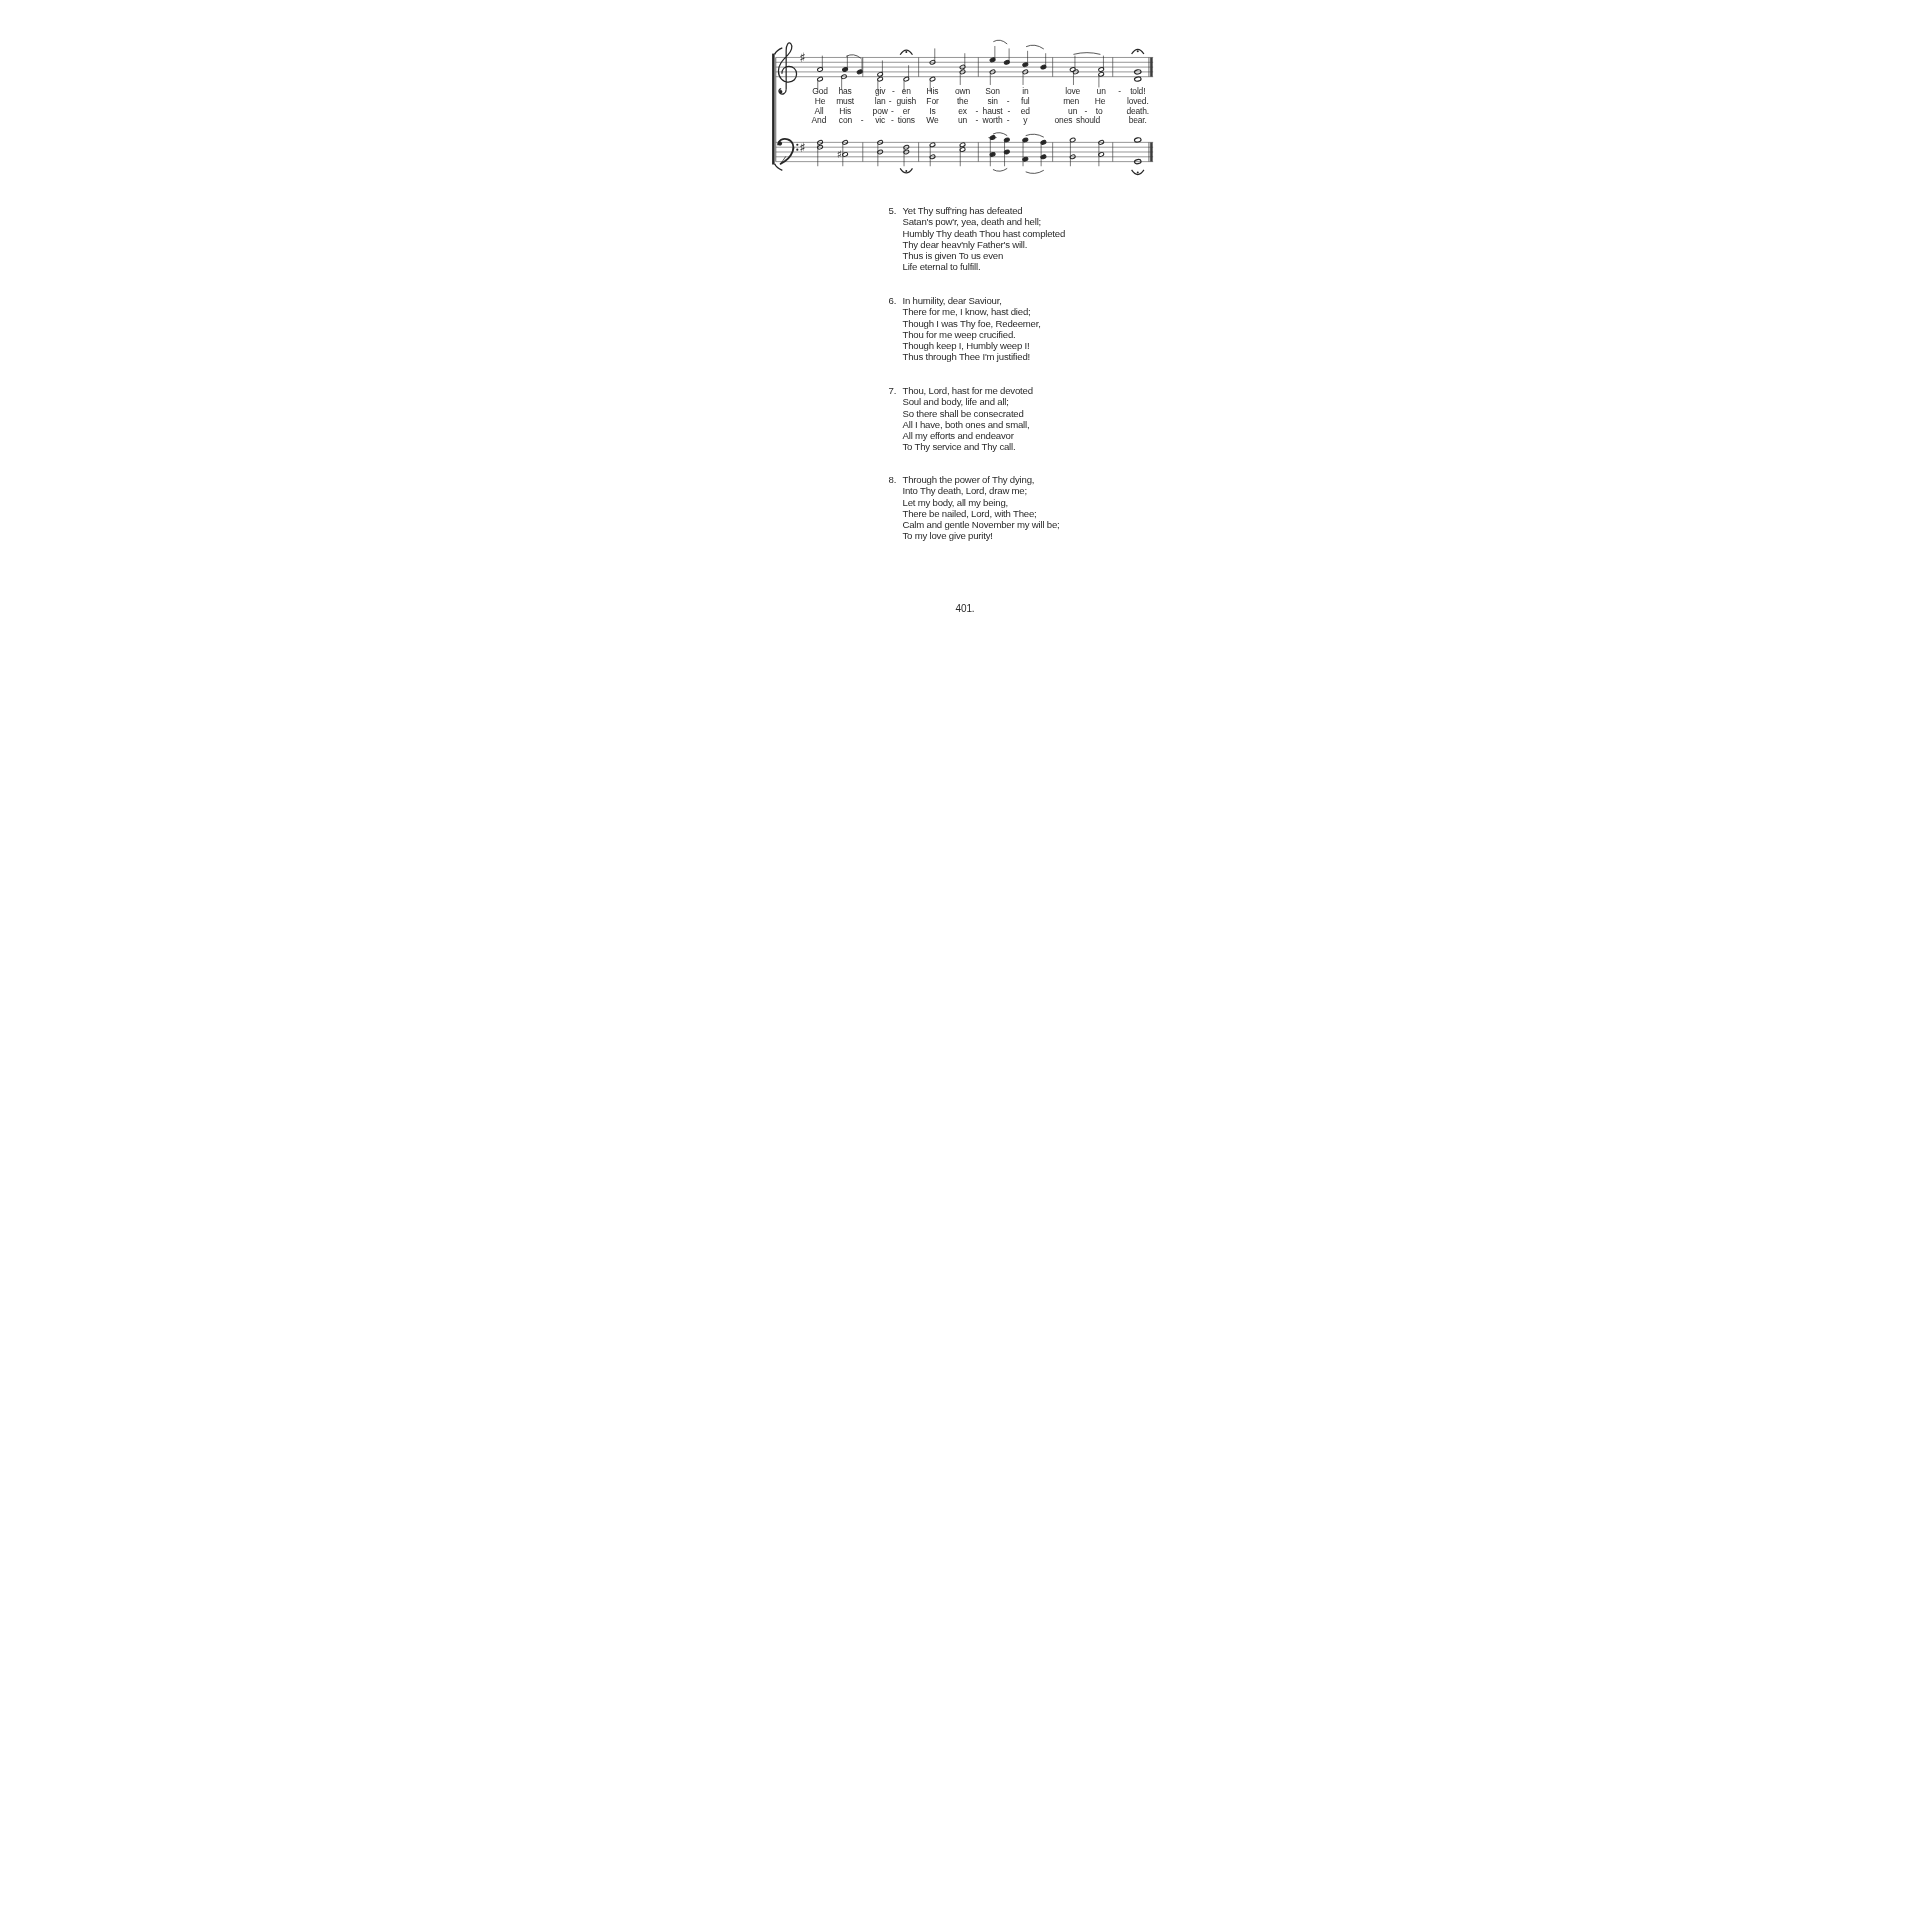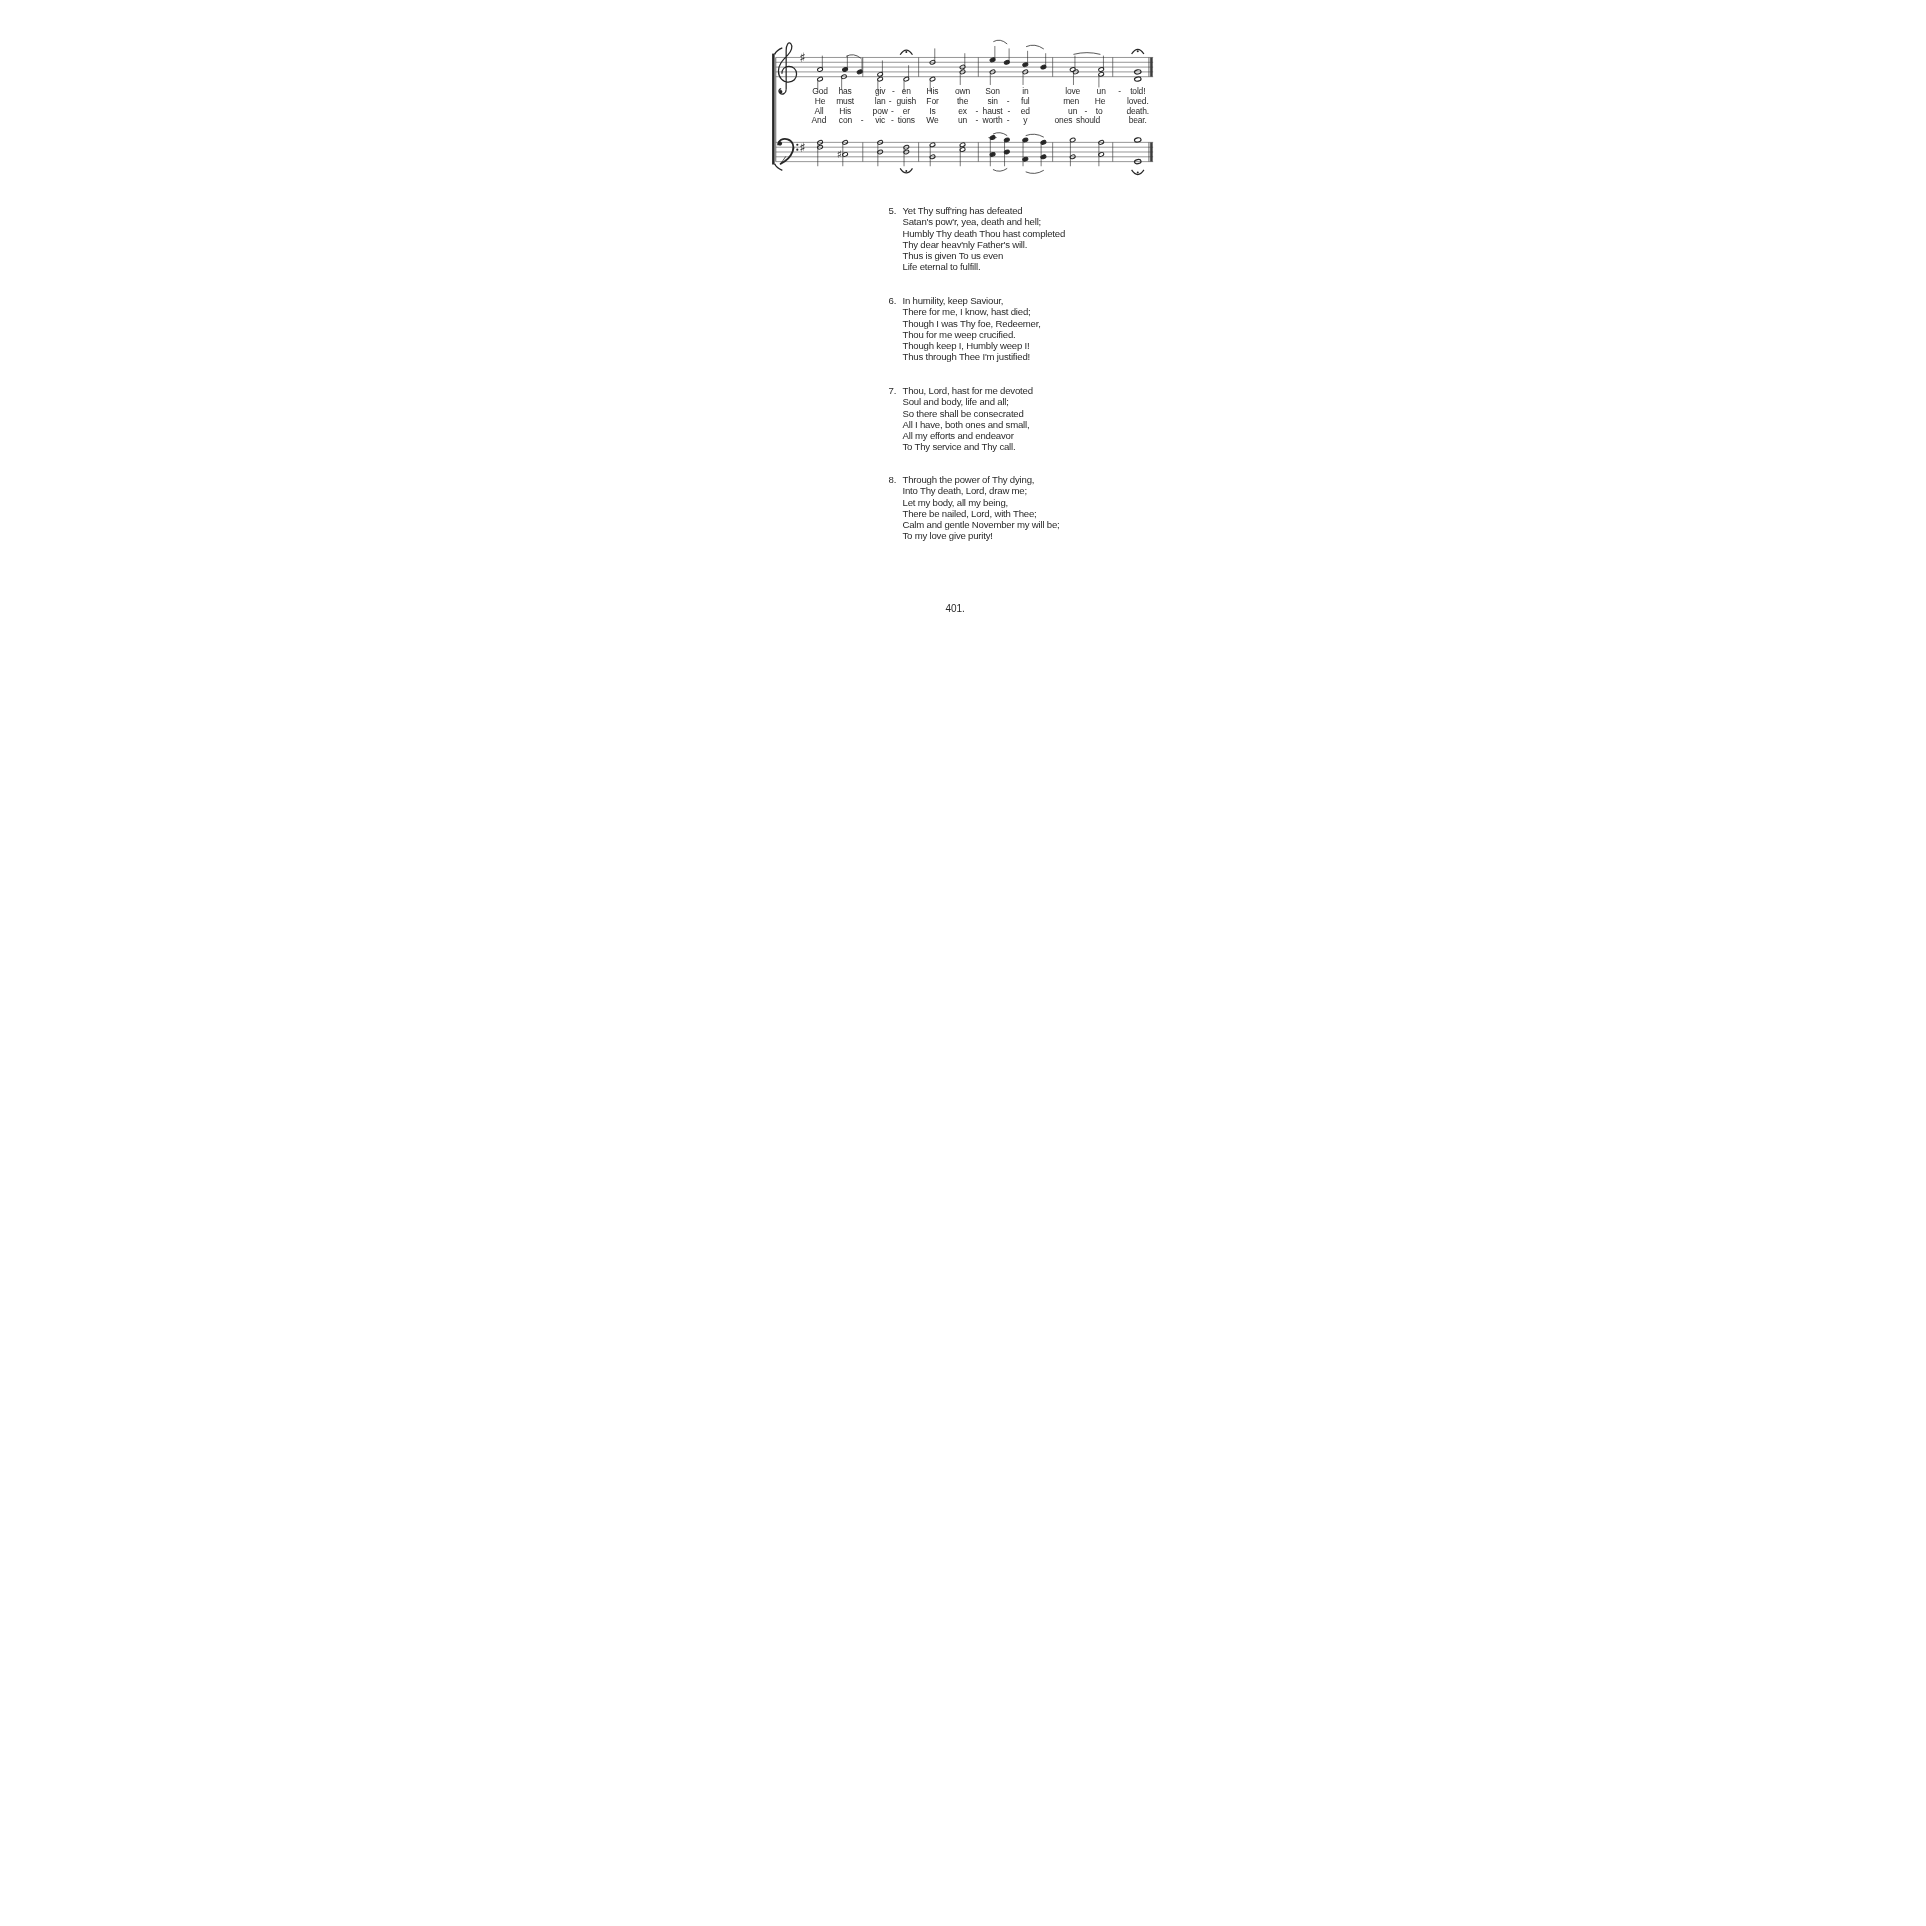--- a/index.html
+++ b/index.html
@@ -12,21 +12,21 @@
   }
   svg text{font-family:"Liberation Sans", sans-serif;fill:#2a2a2a;}
   svg text.lyr{font-size:22px;letter-spacing:-0.4px;}
   svg text.sharp{font-family:"DejaVu Sans", sans-serif;fill:#262626;}
   .verse{
     position:absolute;left:171px;display:flex;align-items:flex-start;
     font-size:9.6px;line-height:11.3px;letter-spacing:-0.2px;white-space:nowrap;
   }
   .vnum{display:inline-block;width:14px;}
   .pageno{
-    position:absolute;top:603px;left:228px;width:39px;text-align:left;
+    position:absolute;top:603px;left:228px;width:39px;text-align:center;
     font-size:10px;letter-spacing:-0.1px;
   }
 </style>
 </head>
 <body>
 
 <div class="page">
   <svg id="score" width="491" height="185" viewBox="0 0 1275 480" style="position:absolute;left:0;top:0;">
       <line x1="150" y1="149" x2="1130" y2="149" stroke="#3c3c3c" stroke-width="1.4"></line>
       <line x1="150" y1="161.5" x2="1130" y2="161.5" stroke="#3c3c3c" stroke-width="1.4"></line>
@@ -322,21 +322,21 @@
           <div>Satan's pow'r, yea, death and hell;</div>
           <div>Humbly Thy death Thou hast completed</div>
           <div>Thy dear heav'nly Father's will.</div>
           <div>Thus is given To us even</div>
           <div>Life eternal to fulfill.</div>
         </div>
       </div>
       <div class="verse" style="top: 295px;">
         <span class="vnum">6.</span>
         <div>
-          <div>In humility, keep Saviour,</div>
+          <div>In humility, dear Saviour,</div>
           <div>There for me, I know, hast died;</div>
           <div>Though I was Thy foe, Redeemer,</div>
           <div>Thou for me weep crucified.</div>
           <div>Though keep I, Humbly weep I!</div>
           <div>Thus through Thee I'm justified!</div>
         </div>
       </div>
       <div class="verse" style="top: 385px;">
         <span class="vnum">7.</span>
         <div>

